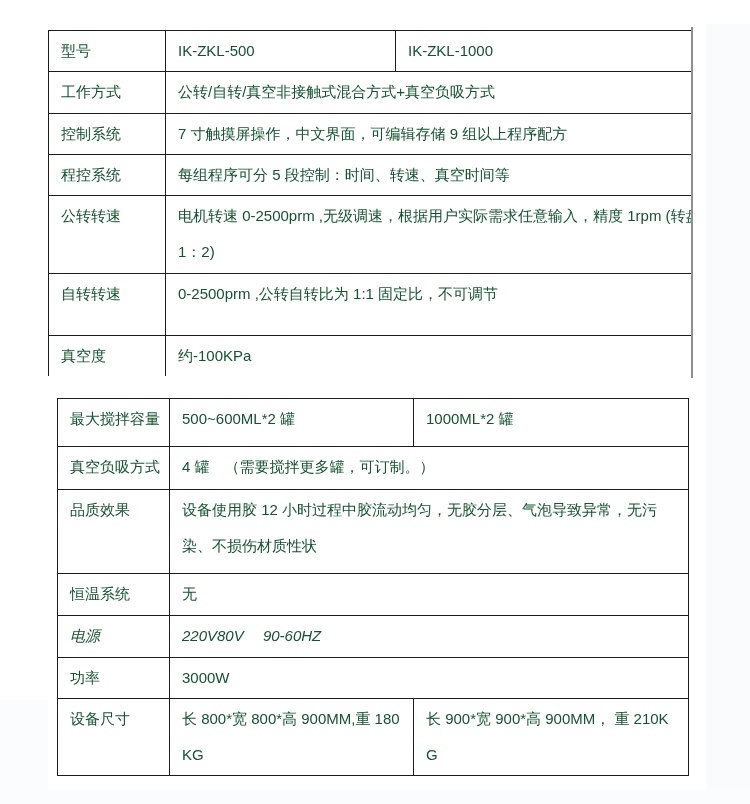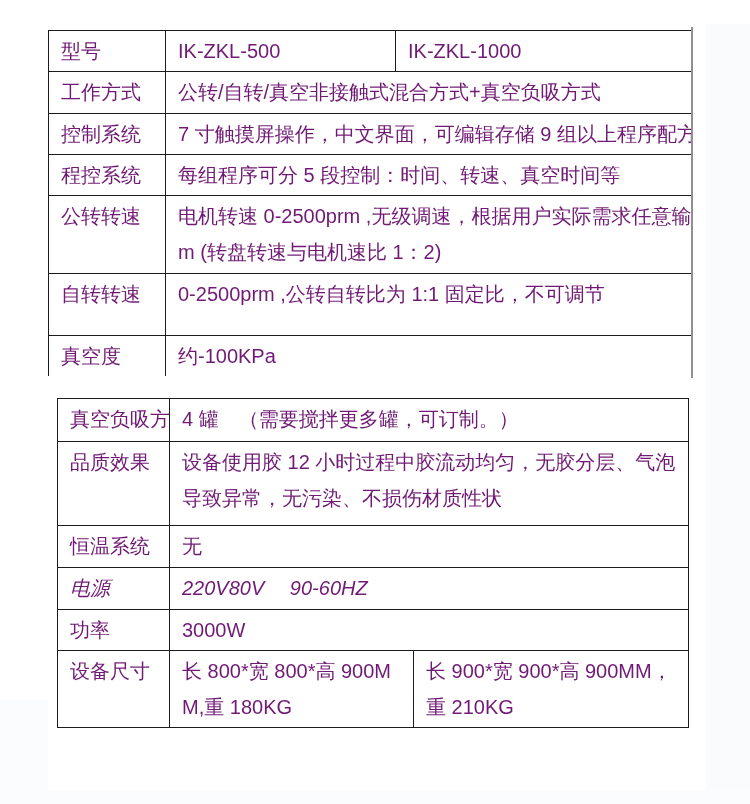--- a/index.html
+++ b/index.html
@@ -10,23 +10,23 @@
   }
   .margin-strip{position:absolute;background:#fafbfd;}
   #strip-right{left:706px;top:24px;width:44px;height:766px;}
   #strip-bottom{left:0;top:790px;width:750px;height:14px;background:#fbfcfe;}
   #strip-left-bottom{left:0;top:700px;width:48px;height:90px;background:#fbfcfe;}
 
   table{border-collapse:collapse;table-layout:fixed;}
   td{
     border:1px solid #1c1c1c;
     padding:2px 12px;
-    font-size:20px;
+    font-size:15px;
     line-height:36px;
-    color:#701a75;
+    color:#14532d;
     vertical-align:top;
     overflow:hidden;
     word-break:break-all;
   }
   .label-cell{white-space:nowrap;}
 
   
   #t1-clip{
     position:absolute;left:48px;top:30px;width:645px;height:346px;overflow:hidden;
   }
@@ -93,20 +93,25 @@
 </div>
 <div id="t1-edge"></div>
 
 <table id="t2">
   <colgroup>
       <col style="width:112px">
       <col style="width:244px">
       <col style="width:275px">
     </colgroup>
   <tbody>
+  <tr class="r2">
+    <td class="label-cell">最大搅拌容量</td>
+    <td>500~600ML*2 罐</td>
+    <td>1000ML*2 罐</td>
+  </tr>
   <tr class="r3">
     <td class="label-cell">真空负吸方式</td>
     <td colspan="2"> 4 罐　（需要搅拌更多罐，可订制。）</td>
   </tr>
   <tr class="r4">
     <td class="label-cell">品质效果</td>
     <td colspan="2">设备使用胶 12 小时过程中胶流动均匀，无胶分层、气泡导致异常，无污染、不损伤材质性状</td>
   </tr>
   <tr class="r5">
     <td class="label-cell">恒温系统</td>

